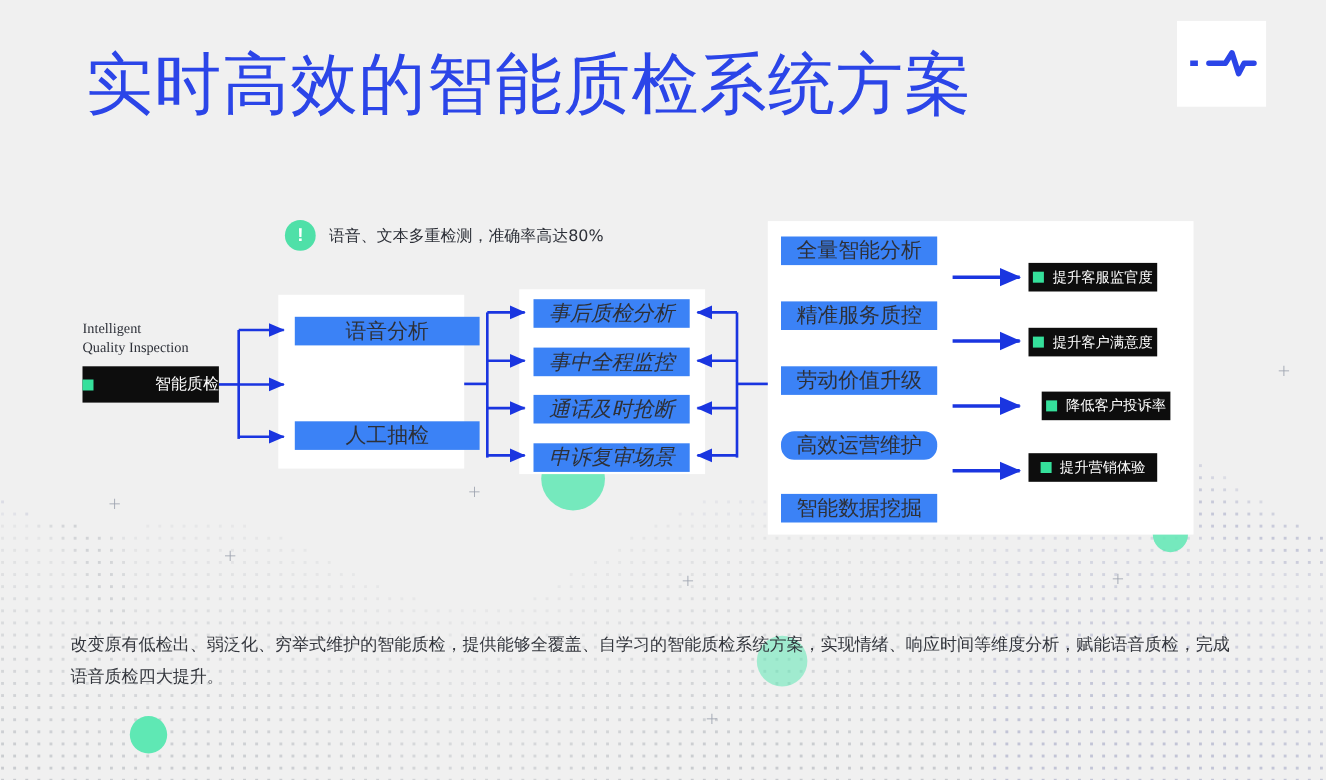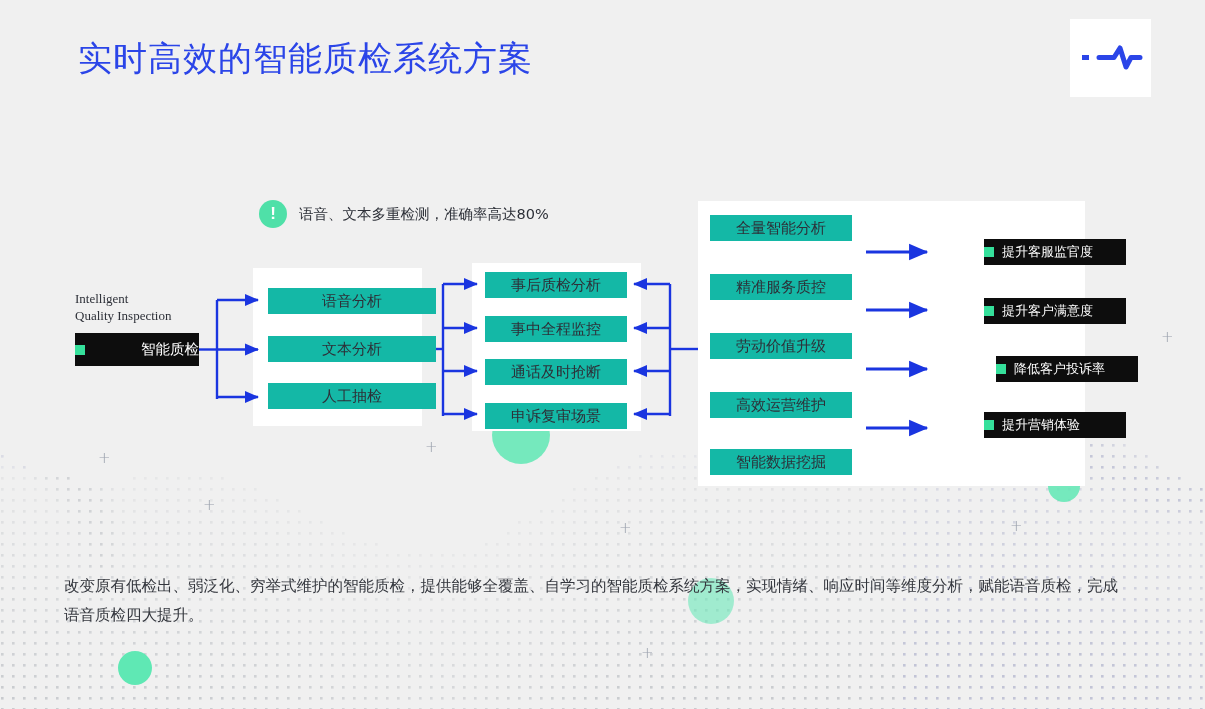--- a/index.html
+++ b/index.html
@@ -13,21 +13,21 @@
   #stage{position:absolute;inset:0;width:1205px;height:709px;}
 
   
   .bg-layer{position:absolute;left:0;top:0;width:1205px;height:709px;pointer-events:none;}
   .plus{position:absolute;color:#9aa0ad;font-size:15px;line-height:1;font-family:"DejaVu Sans",sans-serif;font-weight:300;}
   .blob{position:absolute;border-radius:50%;background:#5fe8b4;}
 
   
   .page-title{
     position:absolute;left:78px;top:36px;
-    font-size:34px;color:#2b45e8;letter-spacing:1px;
+    font-size:61px;color:#2b45e8;letter-spacing:1px;
     font-family:"DejaVu Sans",sans-serif;font-weight:400;white-space:nowrap;
   }
   .logo-box{
     position:absolute;left:1070px;top:19px;width:81px;height:78px;background:#ffffff;
   }
 
   
   .callout{position:absolute;left:259px;top:200px;display:flex;align-items:center;}
   .callout-badge{
     width:28px;height:28px;border-radius:50%;background:#4fe0a8;
@@ -52,32 +52,32 @@
   .src-node .sq{margin-right:9px;}
 
   
   .panel{position:absolute;background:#ffffff;}
   #panel1{left:253px;top:268px;width:169px;height:158px;}
   #panel2{left:472px;top:263px;width:169px;height:168px;}
   #panel3{left:698px;top:201px;width:387px;height:285px;}
 
   
   .chip{
-    position:absolute;background:#14b8a6;color:#2d3038;
+    position:absolute;background:#3b82f6;color:#2d3038;
     display:flex;align-items:center;justify-content:center;
-    font-size:15px;font-family:"DejaVu Sans",sans-serif;white-space:nowrap;
+    font-size:19px;font-family:"DejaVu Sans",sans-serif;white-space:nowrap;
   }
   .c1{left:268px;width:168px;height:26px;}
-  .c2{left:485px;width:142px;height:26px;}
+  .c2{left:485px;width:142px;height:26px;font-style:italic;}
   .c3{left:710px;width:142px;height:26px;}
 
   
   .out{
-    position:absolute;left:984px;width:142px;height:26px;
-    justify-content:flex-start;font-size:13px;
+    position:absolute;left:935px;width:117px;height:26px;
+    justify-content:center;font-size:13px;
   }
   .out .sq{margin-right:8px;}
 
   
   #wires{position:absolute;left:0;top:0;width:1205px;height:709px;}
 
   
   .footer-text{
     position:absolute;left:64px;top:572px;width:1060px;
     font-size:15.5px;color:#33363d;line-height:29px;
@@ -2671,32 +2671,31 @@
   <div class="src-caption">
     <div>Intelligent</div>
     <div>Quality Inspection</div>
   </div>
   <div class="dark-box src-node">
     <span class="sq"></span>
     <span>智能质检</span>
   </div>
 
   <div class="chip c1" style="top:288px;">语音分析</div>
-  <div class="chip c1" style="top:336px;">文本分析</div>
   <div class="chip c1" style="top:383px;">人工抽检</div>
 
   <div class="chip c2" style="top:272px;">事后质检分析</div>
   <div class="chip c2" style="top:316px;">事中全程监控</div>
   <div class="chip c2" style="top:359px;">通话及时抢断</div>
   <div class="chip c2" style="top:403px;">申诉复审场景</div>
 
   <div class="chip c3" style="top:215px;">全量智能分析</div>
   <div class="chip c3" style="top:274px;">精准服务质控</div>
   <div class="chip c3" style="top:333px;">劳动价值升级</div>
-  <div class="chip c3" style="top:392px;">高效运营维护</div>
+  <div class="chip c3" style="top:392px;border-radius:12px;">高效运营维护</div>
   <div class="chip c3" style="top:449px;">智能数据挖掘</div>
 
   <div class="dark-box out" style="top:239px;">
     <span class="sq"></span>
     <span>提升客服监官度</span>
   </div>
   <div class="dark-box out" style="top:298px;">
     <span class="sq"></span>
     <span>提升客户满意度</span>
   </div>

